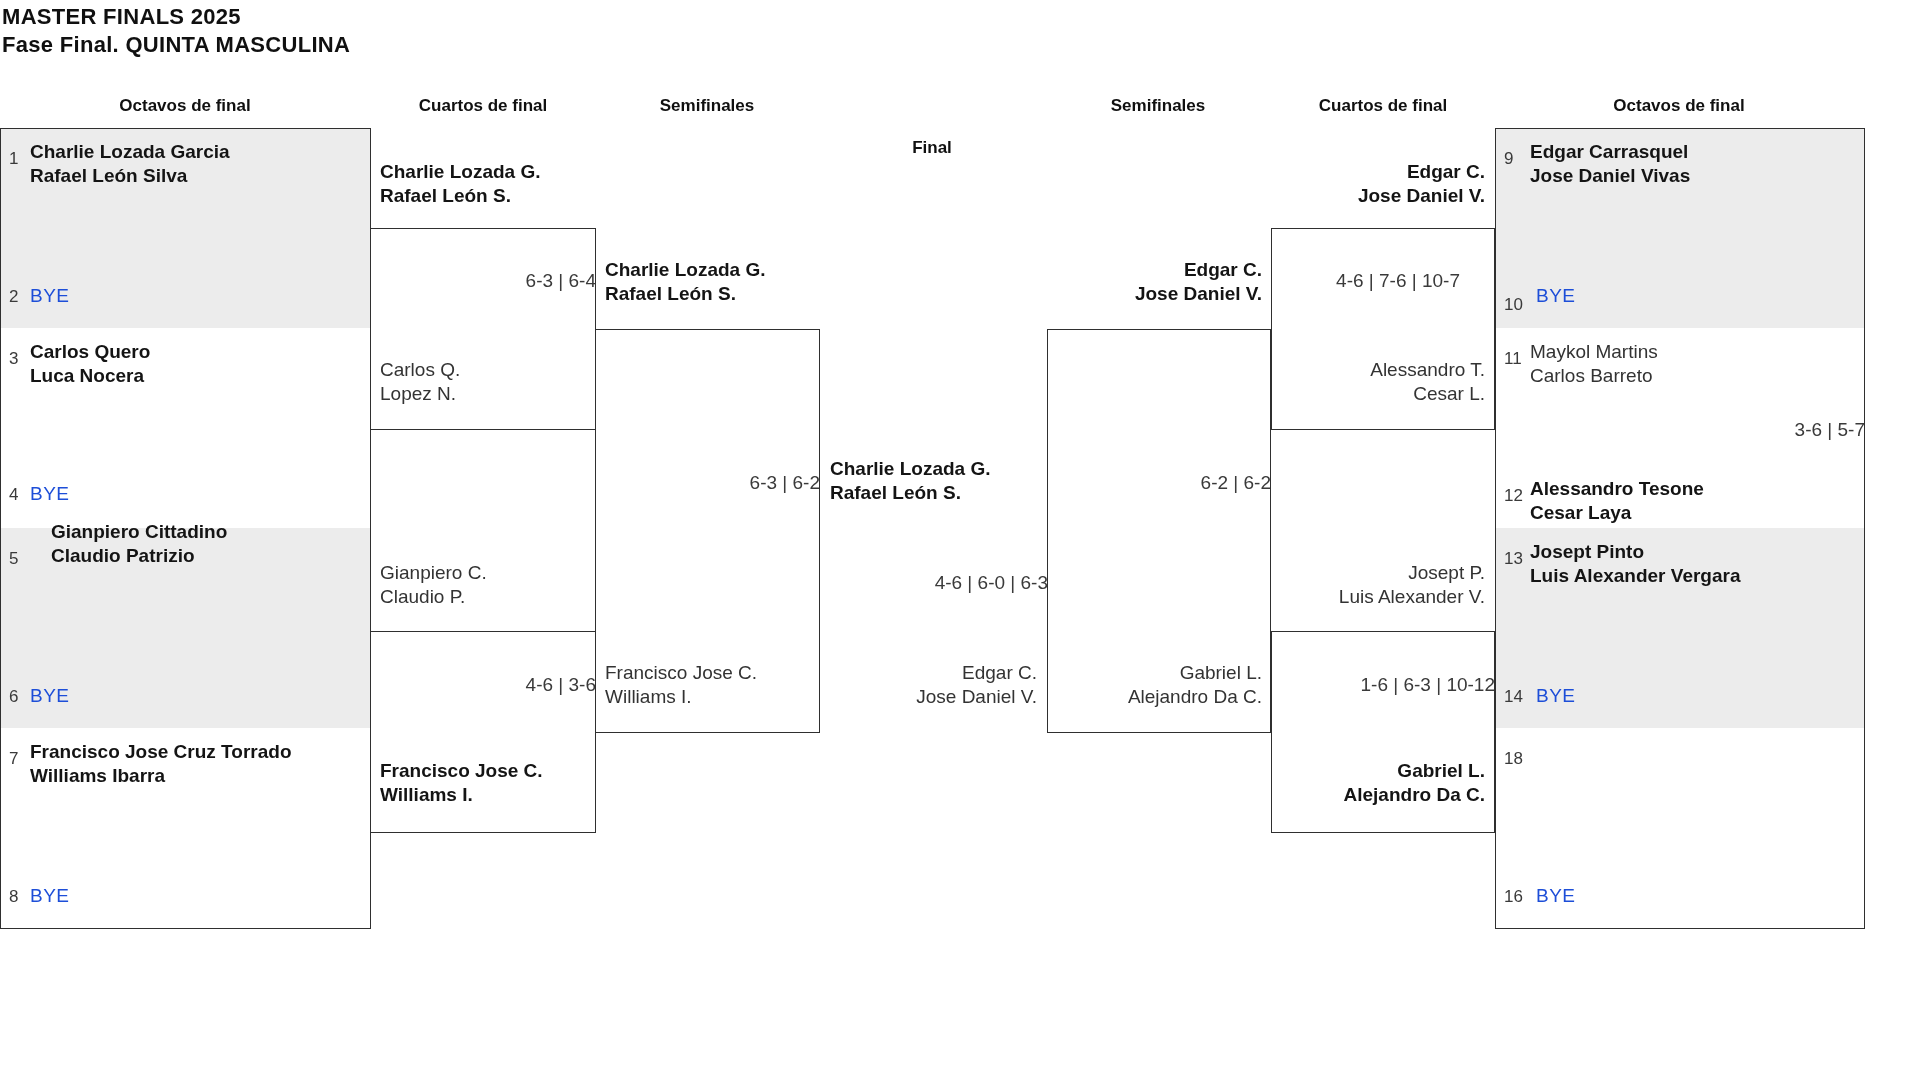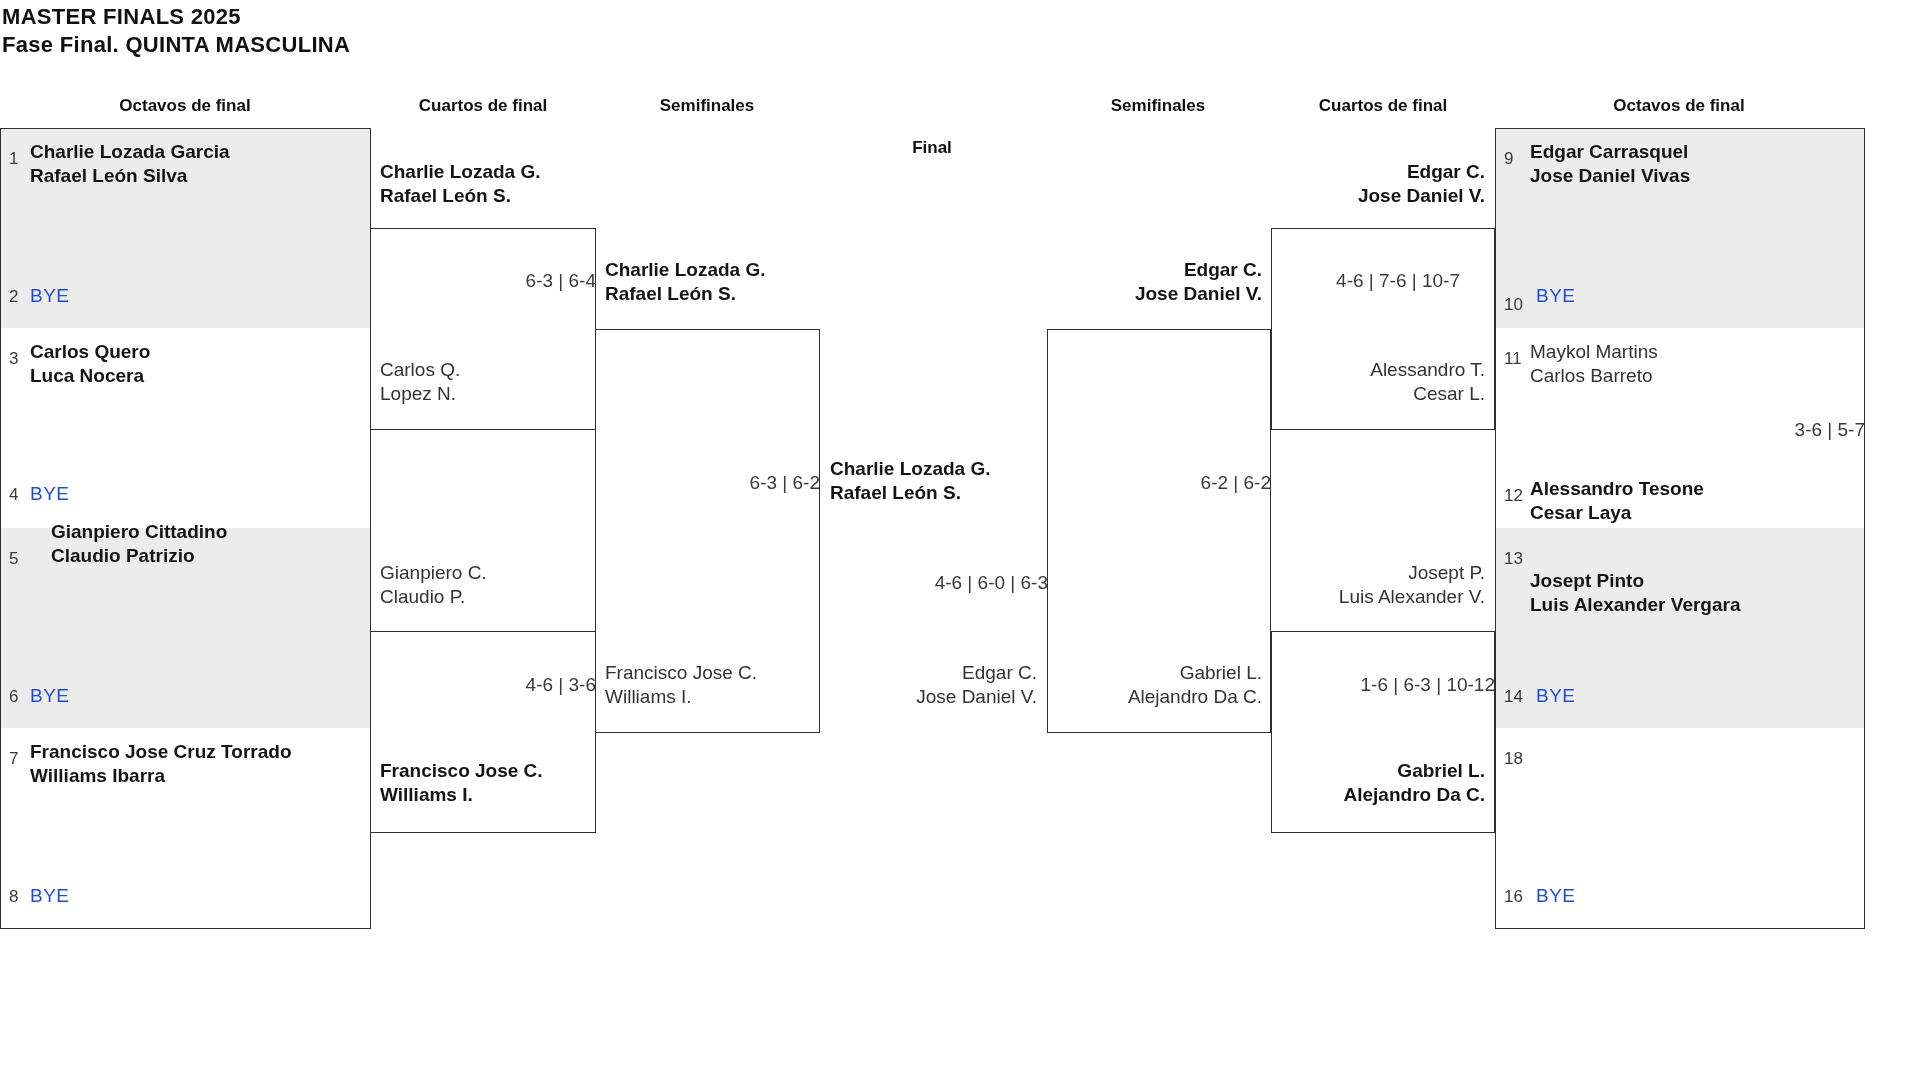--- a/index.html
+++ b/index.html
@@ -113,21 +113,21 @@
     <div>Carlos Barreto</div>
   </div>
   <div class="score" style="left:1495px;top:418px;width:370px;">3-6 | 5-7</div>
   <div class="seed" style="left:1504px;top:486px;">12</div>
   <div class="entry" style="left:1530px;top:477px;">
     <div>Alessandro Tesone</div>
     <div>Cesar Laya</div>
   </div>
 
   <div class="seed" style="left:1504px;top:549px;">13</div>
-  <div class="entry" style="left:1530px;top:540px;margin-top:29px;">
+  <div class="entry" style="left:1530px;top:540px;">
     <div>Josept Pinto</div>
     <div>Luis Alexander Vergara</div>
   </div>
   <div class="seed" style="left:1504px;top:687px;">14</div>
   <div class="bye" style="left:1536px;top:685px;">BYE</div>
 
   <div class="seed" style="left:1504px;top:749px;">18</div>
   <div class="seed" style="left:1504px;top:887px;">16</div>
   <div class="bye" style="left:1536px;top:885px;">BYE</div>
 

